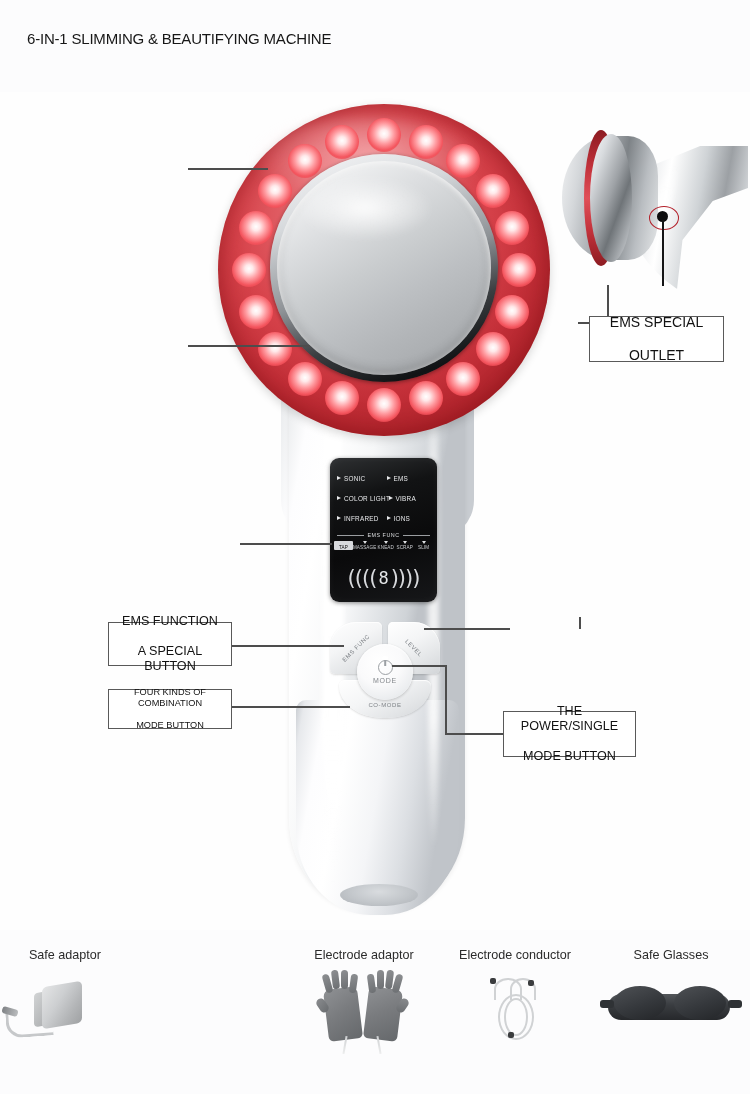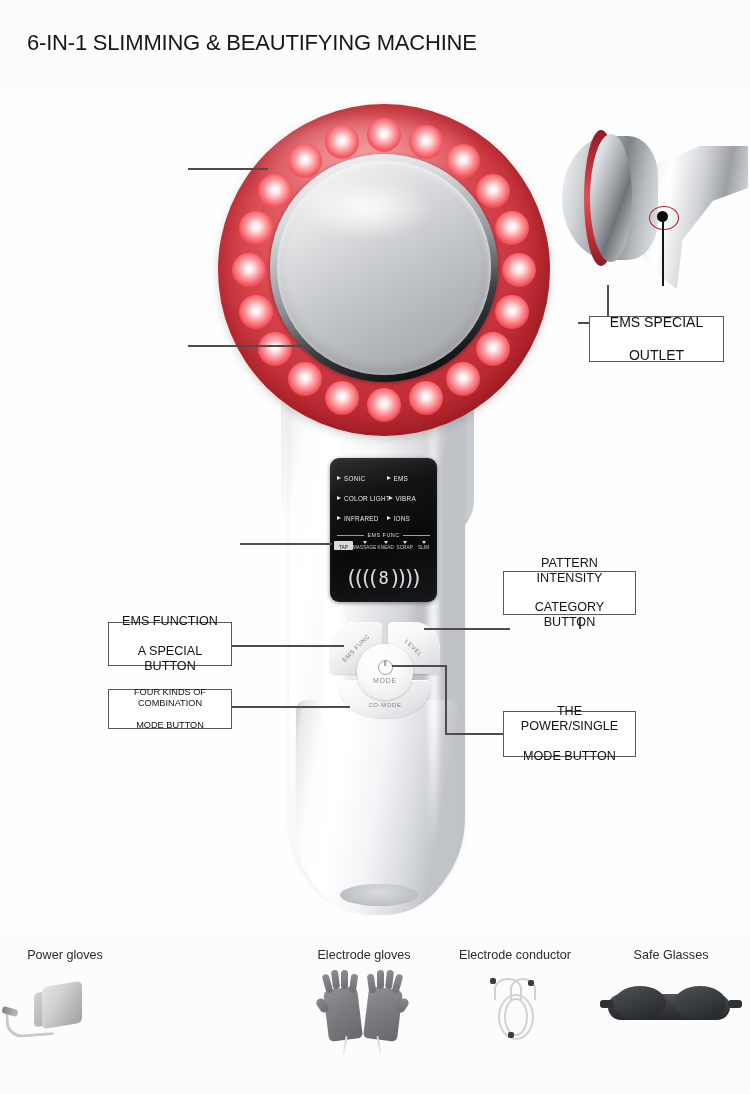--- a/index.html
+++ b/index.html
@@ -15,21 +15,21 @@
     overflow:hidden;
     background:#fefefe;
   }
   
   .tint{position:absolute;left:0;width:750px;background:#fcfcfd;pointer-events:none;}
 
   
   .title{
     position:absolute;
     left:27px; top:30px;
-    font-size:22px;
+    font-size:15px;
     letter-spacing:-0.2px;
     font-weight:400;
     color:#171717;
     white-space:nowrap;
   }
 
   
   .callout{
     position:absolute;
     box-sizing:border-box;
@@ -683,26 +683,20 @@
 
 
   <div class="callout" style="left:589px; top:316px; width:135px; height:46px; font-size:14px;">
     <span>
       <span>EMS SPECIAL</span><br>
       <span>OUTLET</span>
     </span>
   </div>
 
 
-  <div class="callout" style="left:503px; top:571px; width:133px; height:44px; font-size:12.6px;">
-    <span>
-      <span>PATTERN INTENSITY</span><br>
-      <span>CATEGORY BUTTON</span>
-    </span>
-  </div>
 
   <div class="callout" style="left:108px; top:622px; width:124px; height:44px; font-size:12.6px;">
     <span>
       <span>EMS FUNCTION</span><br>
       <span>A SPECIAL BUTTON</span>
     </span>
   </div>
 
   <div class="callout" style="left:108px; top:689px; width:124px; height:40px; font-size:9.2px;">
     <span>
@@ -714,32 +708,32 @@
   <div class="callout" style="left:503px; top:711px; width:133px; height:46px; font-size:12.6px;">
     <span>
       <span>THE POWER/SINGLE</span><br>
       <span>MODE BUTTON</span>
     </span>
   </div>
 
   <div id="accessories">
 
     <div class="acc" style="left:0px; width:130px; top:10px;">
-      <div class="acc-label">Power gloves</div>
+      <div class="acc-label">Safe adaptor</div>
       <div class="acc-art">
         <span class="ad-cord"></span>
         <span class="ad-plug"></span>
         <span class="ad-brick2"></span>
         <span class="ad-brick"></span>
       </div>
     </div>
 
 
     <div class="acc" style="left:290px; width:148px; top:10px;">
-      <div class="acc-label">Electrode gloves</div>
+      <div class="acc-label">Electrode adaptor</div>
       <div class="acc-art">
         <span class="glove" style="left:36px; top:20px; transform:rotate(-7deg);"></span>
         <span class="finger" style="left:34px; top:6px;  transform:rotate(-16deg);"></span>
         <span class="finger" style="left:42px; top:2px;  transform:rotate(-7deg);"></span>
         <span class="finger" style="left:51px; top:2px;  transform:rotate(0deg);"></span>
         <span class="finger" style="left:60px; top:6px;  transform:rotate(8deg);"></span>
         <span class="thumb" style="left:28px; top:30px; transform:rotate(-34deg);"></span>
 
         <span class="glove" style="left:76px; top:20px; transform:rotate(7deg);"></span>
         <span class="finger" style="left:78px; top:6px;  transform:rotate(-8deg);"></span>

